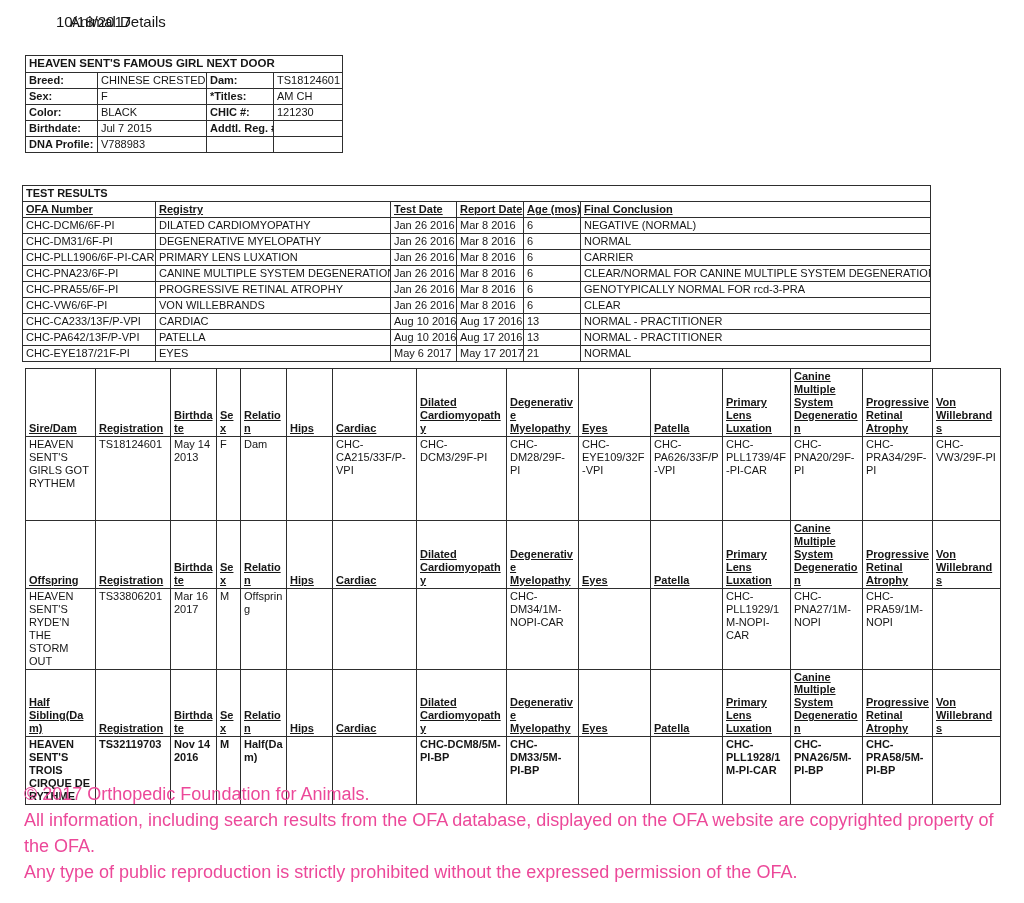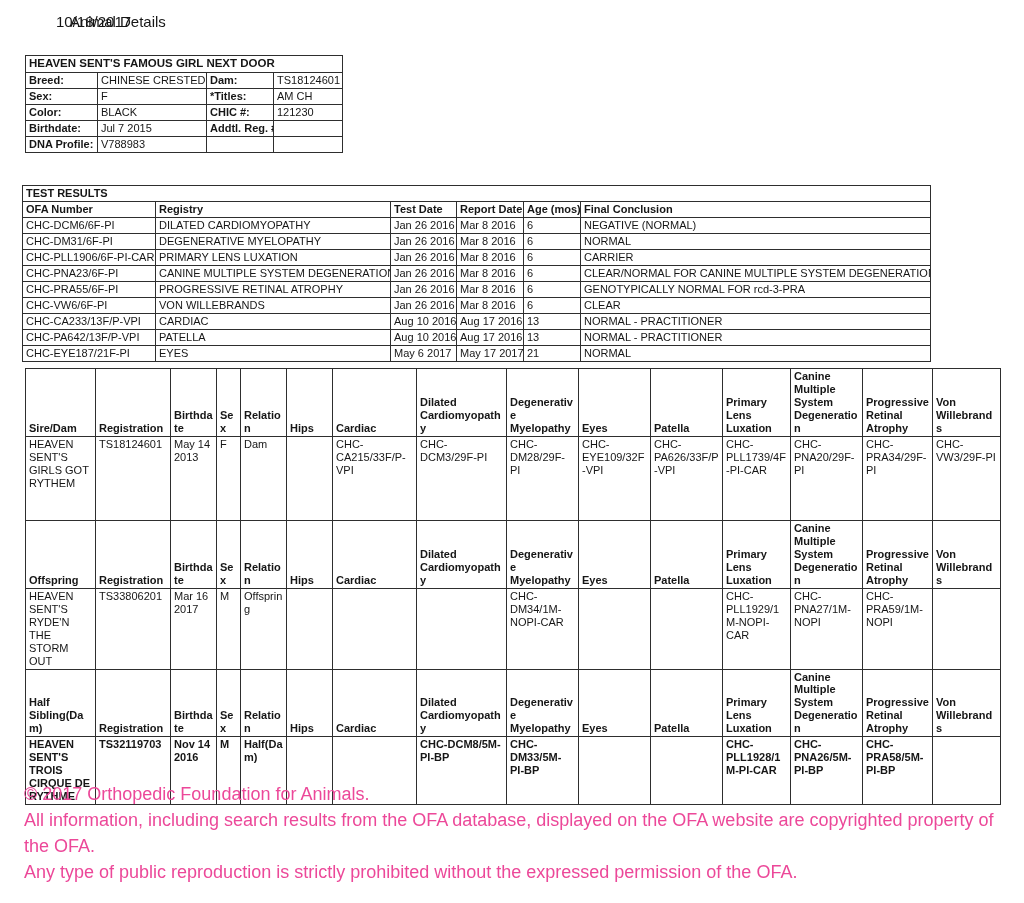--- a/index.html
+++ b/index.html
@@ -9,21 +9,21 @@
   .abs { position:absolute; }
 
   
   #header-date { left:8px; top:13px; font-size:15px;margin-left:48px; }
   #header-title-wrap { left:0; top:13px; width:1024px; padding-left:70px; text-align:left; font-size:15px; }
 
   
   table { border-collapse:collapse; table-layout:fixed; }
   th, td { border:1px solid #2e2e2e; padding:1px 3px; font-size:11px; line-height:1.18;
            overflow:hidden; text-align:left; font-weight:normal; word-wrap:break-word; }
-  th { font-weight:bold; }
+  th { font-weight:bold;text-decoration:underline; }
 
   
   #animal-info-table { left:25px; top:55px; width:317px; }
   #animal-info-table td { height:16px; white-space:nowrap; }
   #animal-info-table .title-cell { font-weight:bold; font-size:11.5px; height:16px; }
   #animal-info-table .lbl { font-weight:bold; }
 
   
   #test-results-table { left:22px; top:185px; width:908px; }
   #test-results-table .title-cell { font-weight:bold; height:14px; }

